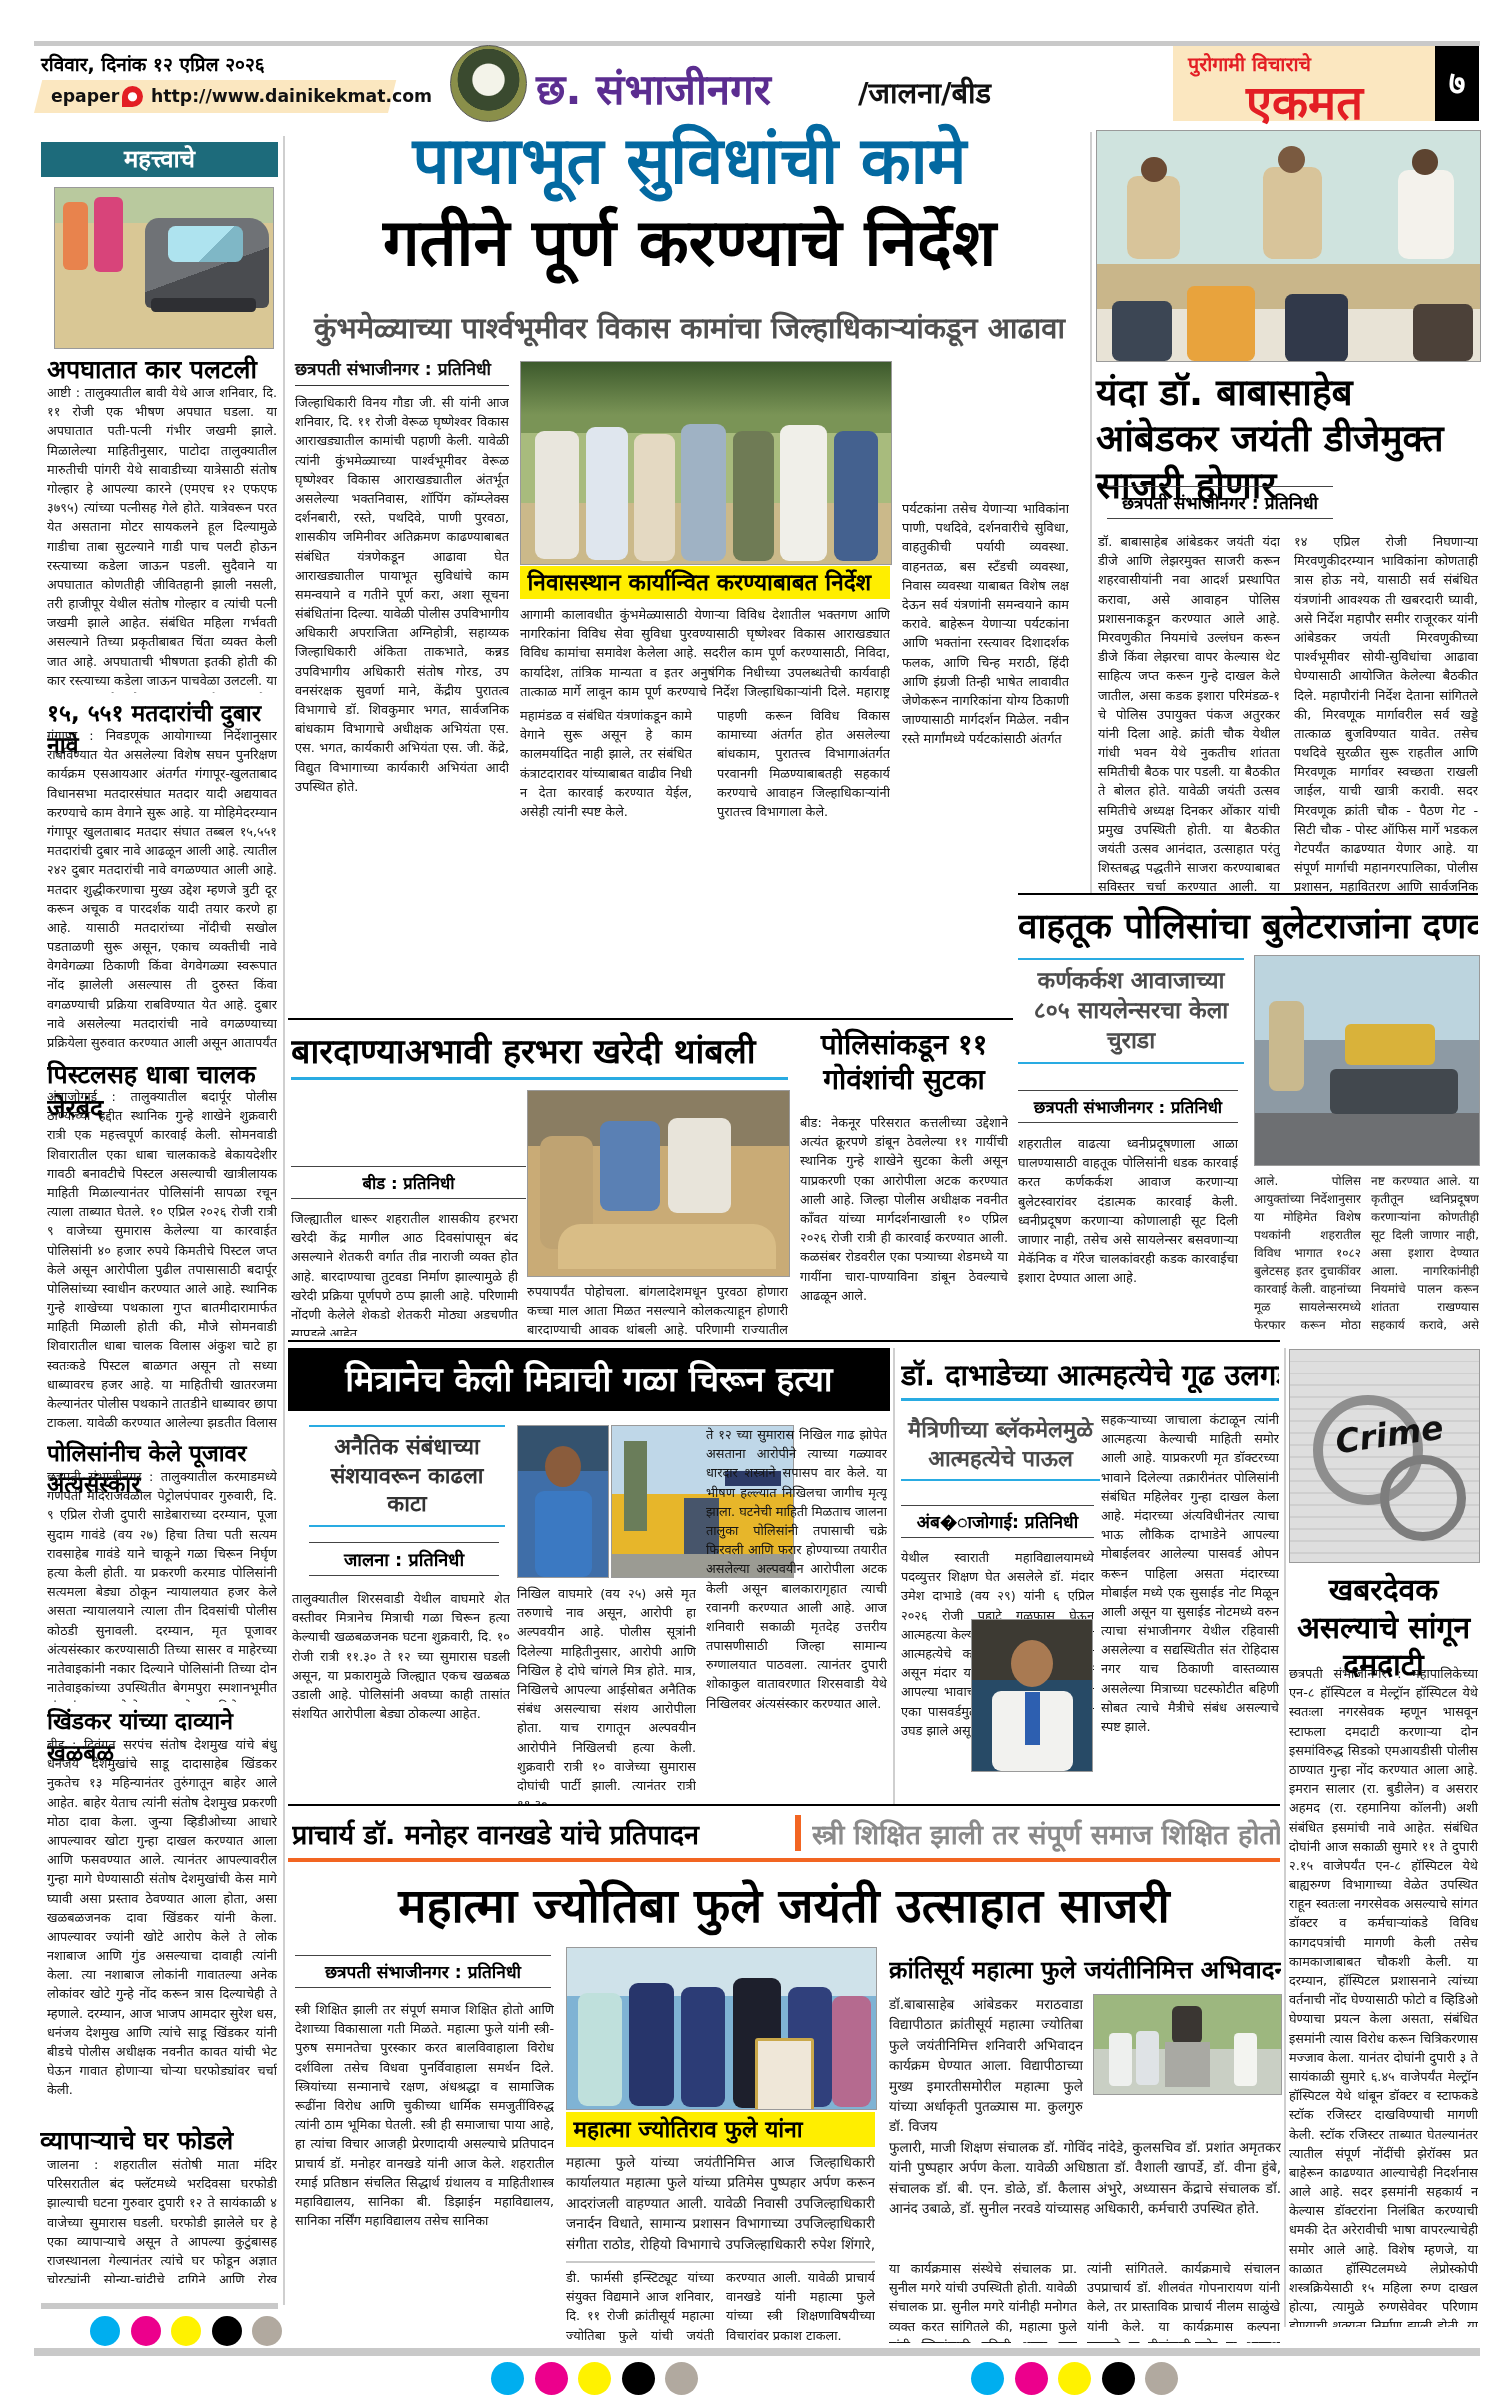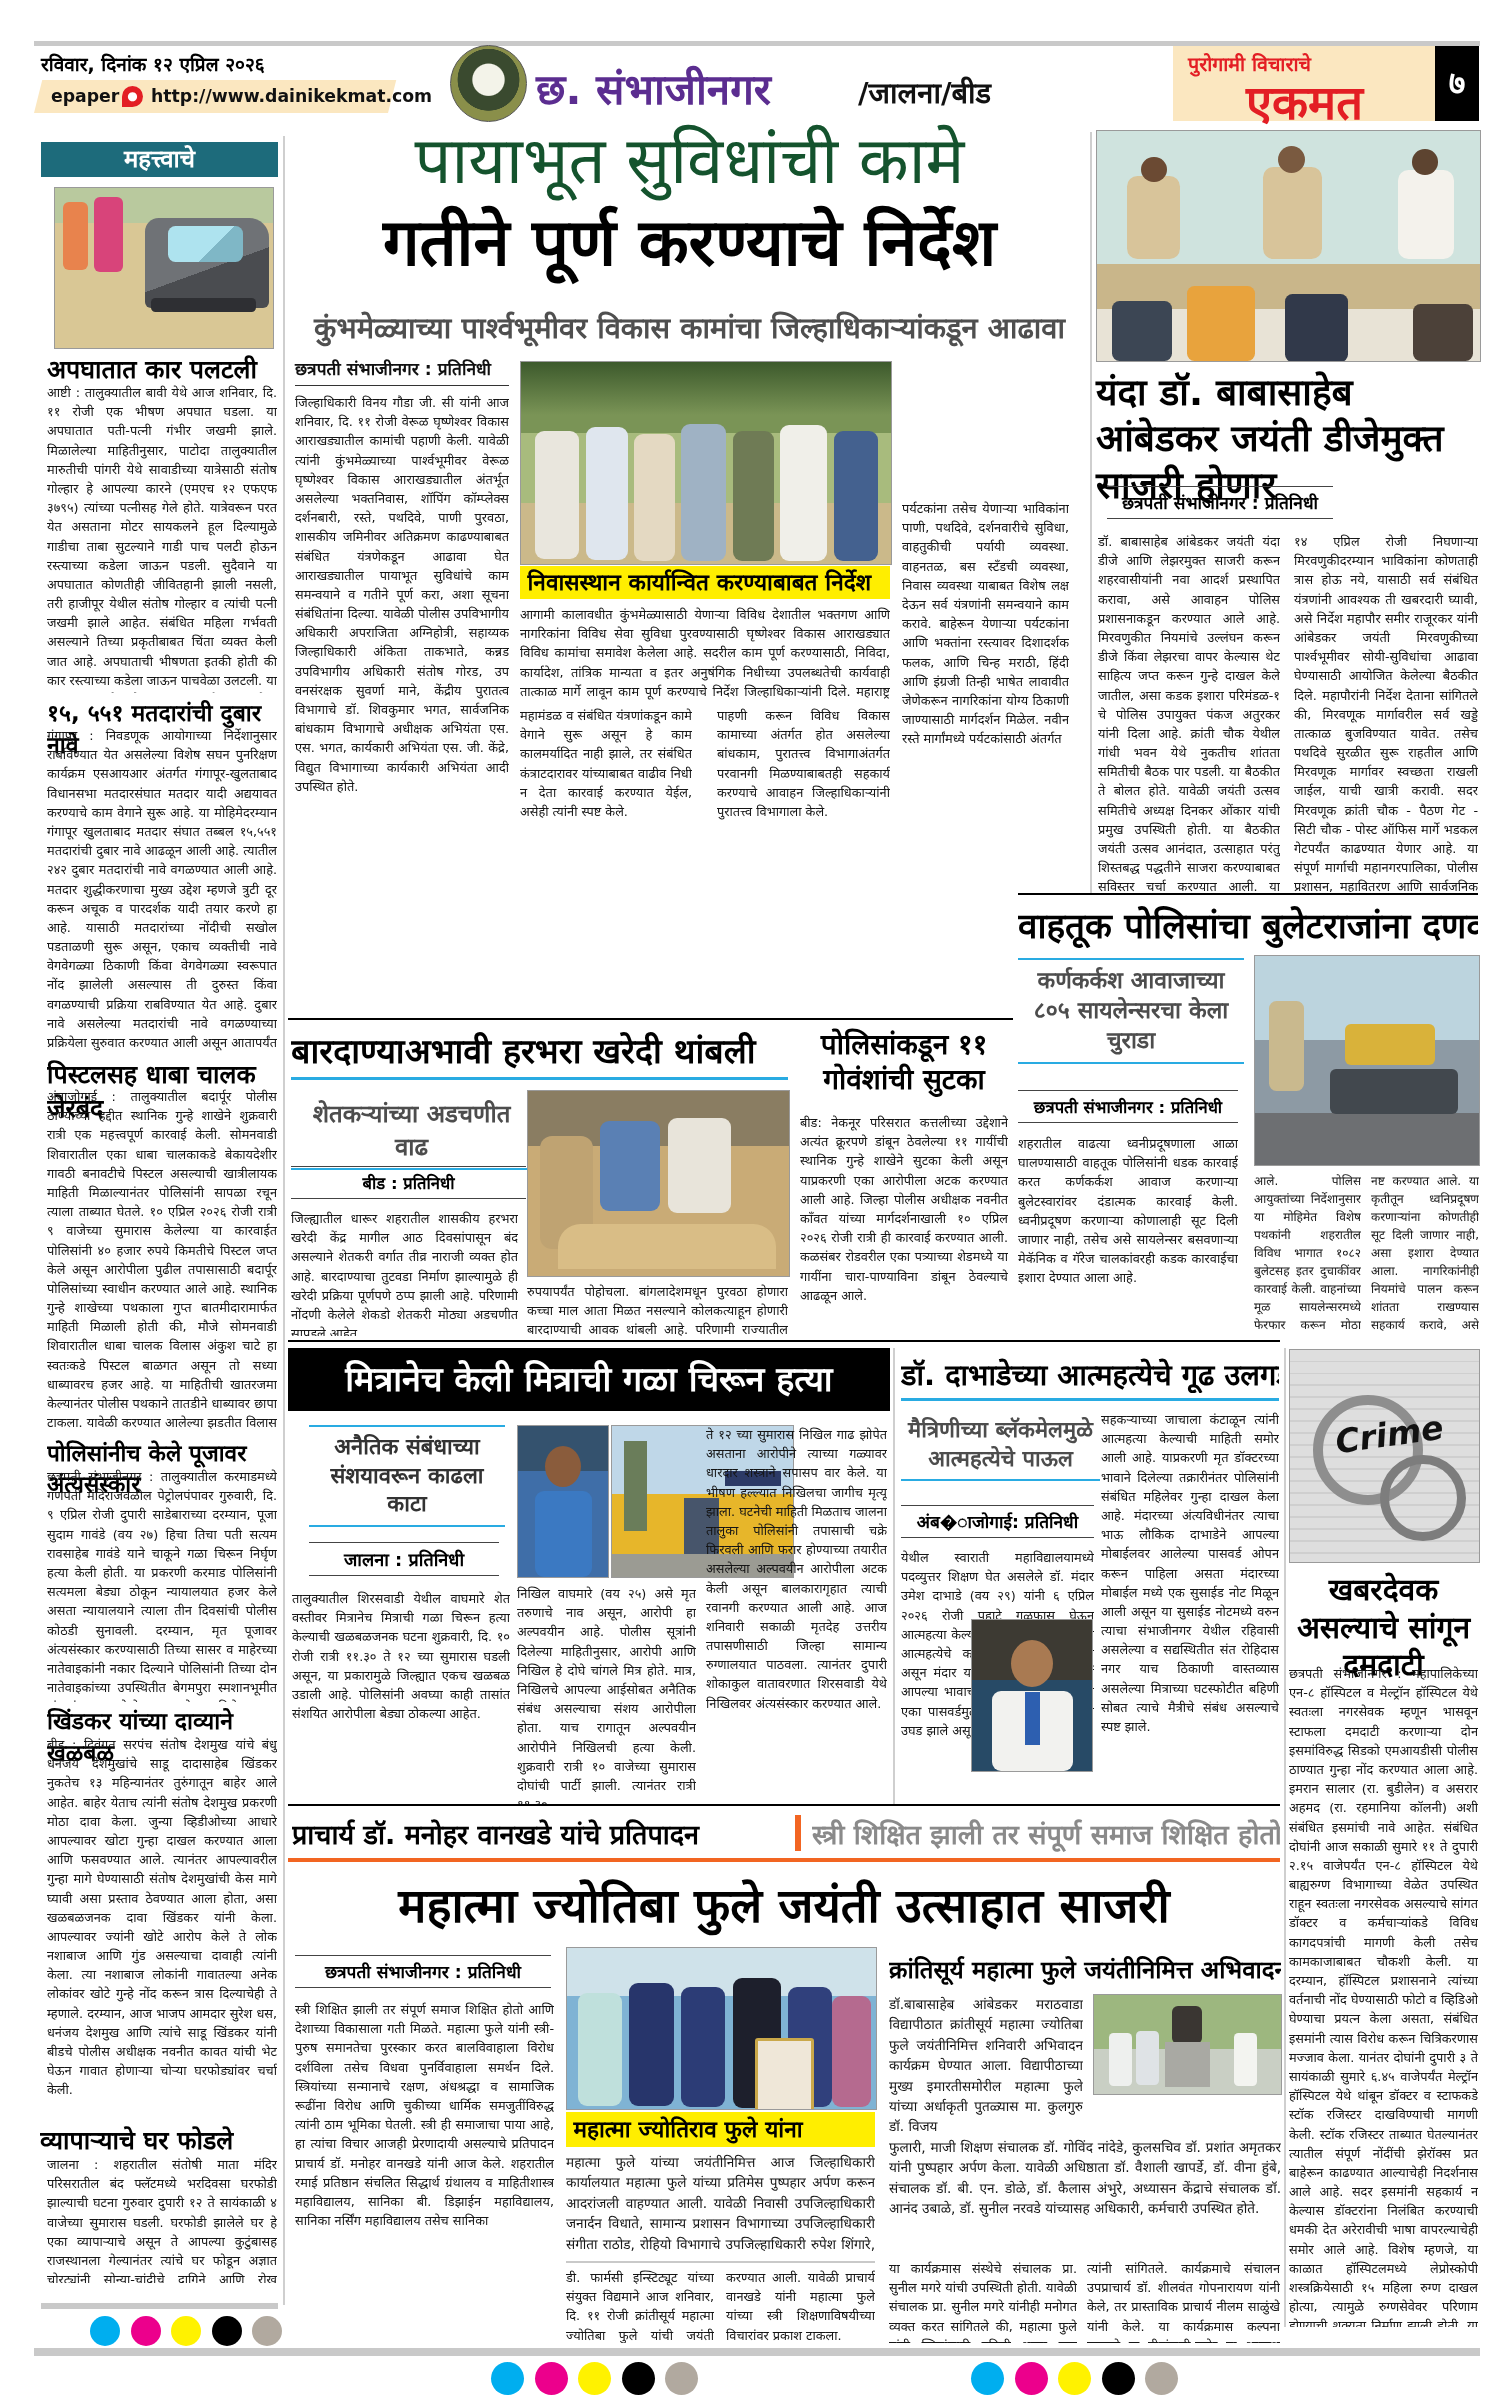--- a/index.html
+++ b/index.html
@@ -72,21 +72,21 @@
   <div class="abs bodytxt" style="left:47px;top:1735px;width:230px;height:384px">बीड : दिवंगत सरपंच संतोष देशमुख यांचे बंधु धनंजय देशमुखांचे साडू दादासाहेब खिंडकर नुकतेच १३ महिन्यानंतर तुरुंगातून बाहेर आले आहेत. बाहेर येताच त्यांनी संतोष देशमुख प्रकरणी मोठा दावा केला. जुन्या व्हिडीओच्या आधारे आपल्यावर खोटा गुन्हा दाखल करण्यात आला आणि फसवण्यात आले. त्यानंतर आपल्यावरील गुन्हा मागे घेण्यासाठी संतोष देशमुखांची केस मागे घ्यावी असा प्रस्ताव ठेवण्यात आला होता, असा खळबळजनक दावा खिंडकर यांनी केला. आपल्यावर ज्यांनी खोटे आरोप केले ते लोक नशाबाज आणि गुंड असल्याचा दावाही त्यांनी केला. त्या नशाबाज लोकांनी गावातल्या अनेक लोकांवर खोटे गुन्हे नोंद करून त्रास दिल्याचेही ते म्हणाले. दरम्यान, आज भाजप आमदार सुरेश धस, धनंजय देशमुख आणि त्यांचे साडू खिंडकर यांनी बीडचे पोलीस अधीक्षक नवनीत कावत यांची भेट घेऊन गावात होणाऱ्या चोऱ्या घरफोड्यांवर चर्चा केली.</div>
 
   <div class="abs small-head" style="left:40px;top:2122px;width:230px;font-size:25px">व्यापाऱ्याचे घर फोडले</div>
   <div class="abs bodytxt" style="left:47px;top:2155px;width:230px;height:128px">जालना : शहरातील संतोषी माता मंदिर परिसरातील बंद फ्लॅटमध्ये भरदिवसा घरफोडी झाल्याची घटना गुरुवार दुपारी १२ ते सायंकाळी ४ वाजेच्या सुमारास घडली. घरफोडी झालेले घर हे एका व्यापाऱ्याचे असून ते आपल्या कुटुंबासह राजस्थानला गेल्यानंतर त्यांचे घर फोडून अज्ञात चोरट्यांनी सोन्या-चांदीचे दागिने आणि रोख रकमेसह ८० हजार रुपयांचा मुद्देमाल लंपास केला. नेनाराम मिठाराम सोळंके (४०) असे घरफोडी झालेल्या व्यापाऱ्याचे नाव आहे.</div>
 
   <div class="abs grayrule" style="left:41px;top:2303px;width:237px;height:6px"></div>
   <div class="abs" style="left:90px;top:2316px">
     <span class="dot dc" style="width:30px;height:30px"></span><span class="dot dm" style="width:30px;height:30px"></span><span class="dot dy" style="width:30px;height:30px"></span><span class="dot dk" style="width:30px;height:30px"></span><span class="dot dg" style="width:30px;height:30px"></span>
   </div>
 
-  <div class="abs" style="left:288px;top:127px;width:803px;text-align:center;font-size:65px;line-height:1.05;font-weight:normal;color:#14532d">पायाभूत सुविधांची कामे</div>
+  <div class="abs" style="left:288px;top:127px;width:803px;text-align:center;font-size:65px;line-height:1.05;font-weight:bold;color:#0369a1">पायाभूत सुविधांची कामे</div>
   <div class="abs" style="left:288px;top:307px;width:803px;text-align:center;font-size:29px;font-weight:bold;color:#4f4f4f">कुंभमेळ्याच्या पार्श्वभूमीवर विकास कामांचा जिल्हाधिकाऱ्यांकडून आढावा</div>
   <div class="abs" style="left:288px;top:209px;width:803px;text-align:center;font-size:65px;line-height:1.05;font-weight:bold;color:#000">गतीने पूर्ण करण्याचे निर्देश</div>
 
   <div class="abs" style="left:295px;top:357px;width:214px;font-size:17.3px;font-weight:bold;border-bottom:1.5px solid #333;padding-bottom:4.5px">छत्रपती संभाजीनगर : प्रतिनिधी</div>
   <div class="abs bodytxt" style="left:295px;top:393px;width:214px;height:624px">जिल्हाधिकारी विनय गौडा जी. सी यांनी आज शनिवार, दि. ११ रोजी वेरूळ घृष्णेश्वर विकास आराखड्यातील कामांची पहाणी केली. यावेळी त्यांनी कुंभमेळ्याच्या पार्श्वभूमीवर वेरूळ घृष्णेश्वर विकास आराखड्यातील अंतर्भूत असलेल्या भक्तनिवास, शॉपिंग कॉम्प्लेक्स दर्शनबारी, रस्ते, पथदिवे, पाणी पुरवठा, शासकीय जमिनीवर अतिक्रमण काढण्याबाबत संबंधित यंत्रणेकडून आढावा घेत आराखड्यातील पायाभूत सुविधांचे काम समन्वयाने व गतीने पूर्ण करा, अशा सूचना संबंधितांना दिल्या. यावेळी पोलीस उपविभागीय अधिकारी अपराजिता अग्निहोत्री, सहाय्यक जिल्हाधिकारी अंकिता ताकभाते, कन्नड उपविभागीय अधिकारी संतोष गोरड, उप वनसंरक्षक सुवर्णा माने, केंद्रीय पुरातत्व विभागाचे डॉ. शिवकुमार भगत, सार्वजनिक बांधकाम विभागाचे अधीक्षक अभियंता एस. एस. भगत, कार्यकारी अभियंता एस. जी. केंद्रे, विद्युत विभागाच्या कार्यकारी अभियंता आदी उपस्थित होते.</div>
 
   <div class="photo" style="left:520px;top:361px;width:370px;height:202px;background:linear-gradient(180deg,#7a9456 0 35%,#a8bb7d 35% 70%,#cbb98a 70% 100%)">
     <div class="abs" style="left:13.6px;top:69px;width:44px;height:128px;background:#e9e6dd;border-radius:9px"></div>
     <div class="abs" style="left:65px;top:65px;width:42px;height:133px;background:#dfe6ee;border-radius:9px"></div>
     <div class="abs" style="left:113px;top:72px;width:41px;height:127px;background:#e4d9c2;border-radius:9px"></div>
@@ -132,21 +132,20 @@
     <div class="abs" style="left:13.6px;top:45px;width:35px;height:90px;background:#c9b98e;border-radius:7.5px"></div>
     <div class="abs" style="left:75px;top:113px;width:128px;height:45px;background:#42484e;border-radius:6px"></div>
     <div class="abs" style="left:90px;top:68px;width:90px;height:41px;background:#d9b23a;border-radius:6px"></div>
   </div>
   <div class="abs bodytxt" style="left:1254px;top:1172px;width:107px;height:164px;font-size:12px">आले. पोलिस आयुक्तांच्या निर्देशानुसार या मोहिमेत विशेष पथकांनी शहरातील विविध भागात १०८२ बुलेटसह इतर दुचाकींवर कारवाई केली. वाहनांच्या मूळ सायलेन्सरमध्ये फेरफार करून मोठा आवाज करणाऱ्या चालकांकडून ८०५ सायलेन्सर जप्त करण्यात आले. जप्त सायलेन्सर पोलीस मुख्यालयात रोडरोलरखाली चिरडून नष्ट करण्यात आले.</div>
   <div class="abs bodytxt" style="left:1371px;top:1172px;width:108px;height:164px;font-size:12px">नष्ट करण्यात आले. या कृतीतून ध्वनिप्रदूषण करणाऱ्यांना कोणतीही सूट दिली जाणार नाही, असा इशारा देण्यात आला. नागरिकांनीही नियमांचे पालन करून शांतता राखण्यास सहकार्य करावे, असे आवाहन वाहतूक शाखेचे पोलीस निरीक्षक यांनी केले. कारवाई यापुढेही सुरू राहणार आहे.</div>
 
   <div class="abs rule" style="left:288px;top:1018px;width:725px;height:2.3px"></div>
   <div class="abs" style="left:291px;top:1027px;width:497px;font-size:34px;font-weight:bold;color:#000;white-space:nowrap;overflow:hidden">बारदाण्याअभावी हरभरा खरेदी थांबली</div>
   <div class="abs cyanrule" style="left:291px;top:1077px;width:497px;height:3px"></div>
-  <div class="abs subbox" style="left:291px;top:1090px;width:235px;font-size:24px;border-top:none">शेतकऱ्यांच्या अडचणीत वाढ</div>
   <div class="abs byline" style="left:291px;top:1166px;width:235px">बीड : प्रतिनिधी</div>
   <div class="abs bodytxt" style="left:291px;top:1209px;width:227px;height:127px">जिल्ह्यातील धारूर शहरातील शासकीय हरभरा खरेदी केंद्र मागील आठ दिवसांपासून बंद असल्याने शेतकरी वर्गात तीव्र नाराजी व्यक्त होत आहे. बारदाण्याचा तुटवडा निर्माण झाल्यामुळे ही खरेदी प्रक्रिया पूर्णपणे ठप्प झाली आहे. परिणामी नोंदणी केलेले शेकडो शेतकरी मोठ्या अडचणीत सापडले आहेत.</div>
   <div class="photo" style="left:527px;top:1090px;width:261px;height:185px;background:linear-gradient(180deg,#8a7d62 0 30%,#c9ab76 30% 100%)">
     <div class="abs" style="left:12px;top:45px;width:53px;height:113px;background:#bfa372;border-radius:12px"></div>
     <div class="abs" style="left:72px;top:30px;width:60px;height:90px;background:#5a80b4;border-radius:9px"></div>
     <div class="abs" style="left:140px;top:27px;width:63px;height:95px;background:#e8e4da;border-radius:9px"></div>
     <div class="abs" style="left:30px;top:133px;width:218px;height:45px;background:#d9bd86;border-radius:22.6px 22.6px 0 0"></div>
   </div>
   <div class="abs bodytxt" style="left:527px;top:1282px;width:261px;height:56px">रुपयापर्यंत पोहोचला. बांगलादेशमधून पुरवठा होणारा कच्चा माल आता मिळत नसल्याने कोलकत्याहून होणारी बारदाण्याची आवक थांबली आहे. परिणामी राज्यातील खरेदी केंद्रावर बारदाण्याचा तुटवडा निर्माण झाला आहे.</div>
 

